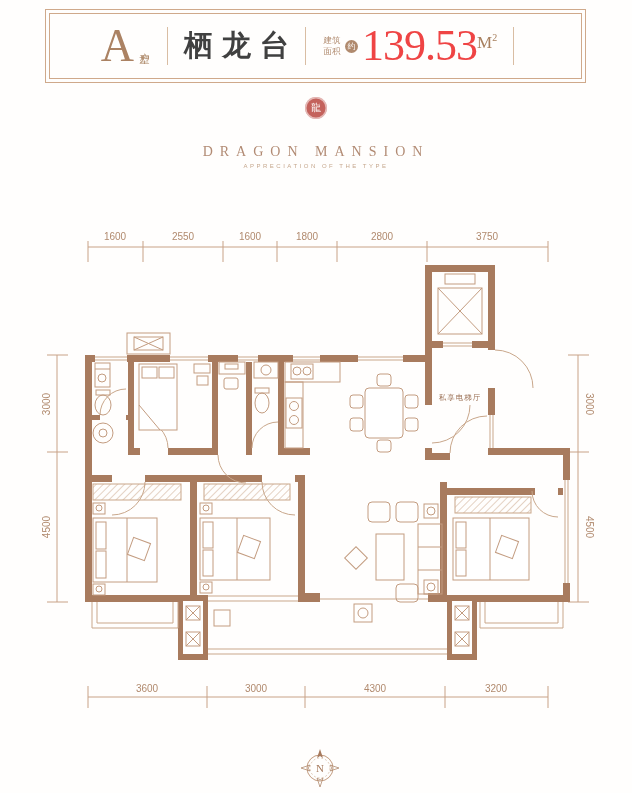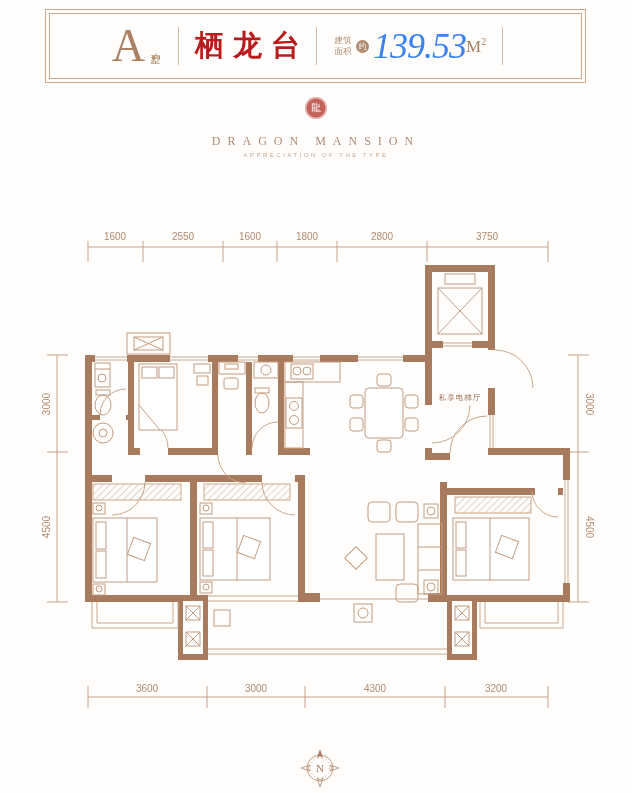--- a/index.html
+++ b/index.html
@@ -9,38 +9,38 @@
   .header-frame{position:absolute;left:45px;top:9px;width:541px;height:74px;
     border:1px solid #cfa98b;padding:3px;box-sizing:border-box;background:#fffefd;}
   .header-inner{width:100%;height:100%;border:1px solid #cfa98b;box-sizing:border-box;
     display:flex;align-items:center;justify-content:center;gap:0;color:#a8805f;}
   .hdiv{width:1px;height:38px;background:#d9bda3;margin:0 16px;}
   .unit{display:flex;align-items:center;}
   .unit-a{font-family:"Liberation Serif",serif;font-size:46px;line-height:1;color:#ab8263;}
   .unit-label{writing-mode:vertical-rl;text-orientation:upright;font-size:10px;
     letter-spacing:1px;margin-left:3px;color:#a8805f;}
   .proj{font-family:"Liberation Serif",serif;font-size:29px;letter-spacing:9px;
-    color:#b91c1c;font-weight:600;margin-right:-9px;}
+    color:#404040;font-weight:600;margin-right:-9px;}
   .area{display:flex;align-items:center;}
   .area-label{width:20px;font-size:8.5px;line-height:1.25;color:#b08a6e;text-align:center;}
   .area-approx{width:13px;height:13px;border-radius:50%;background:#b08a6e;color:#fffefd;
     font-size:8px;line-height:13px;text-align:center;margin:0 4px 0 3px;}
-  .area-value{font-family:"Liberation Serif",serif;font-size:36px;line-height:1;
-    color:#3b82f6;letter-spacing:-1px;font-style:italic;}
+  .area-value{font-family:"Liberation Serif",serif;font-size:44px;line-height:1;
+    color:#ef4444;letter-spacing:-1px;}
   .area-unit{font-family:"Liberation Serif",serif;font-size:17px;color:#a8805f;
     align-self:flex-start;margin-top:8px;}
   .area-unit sup{font-size:10px;}
   .layout{font-size:15px;letter-spacing:1px;color:#a8805f;white-space:nowrap;}
   .layout .sep{color:#cdb098;font-size:12px;margin:0 3px;}
   
   .logo{position:absolute;left:0;top:97px;width:632px;text-align:center;}
   .seal{width:22px;height:22px;border-radius:50%;background:#c4625c;color:#fffefd;
     font-size:10px;line-height:22px;text-align:center;margin:0 auto;
     box-shadow:inset 0 0 0 1.5px rgba(255,255,255,.55);}
-  .logo-name{margin-top:15px;font-family:"Liberation Serif",serif;font-size:12px;
+  .logo-name{margin-top:25px;font-family:"Liberation Serif",serif;font-size:14px;
     letter-spacing:7px;color:#b28b74;}
   .logo-tag{margin-top:3px;font-size:6px;letter-spacing:2.5px;color:#c6a78e;}
   
   .plan-svg{position:absolute;left:0;top:0;}
   .w{fill:#a87b5e;}
   .tl{stroke:#c9a78b;stroke-width:1;fill:none;}
   .f{stroke:#c39c80;stroke-width:1;fill:#ffffff;}
   .fn{stroke:#c39c80;stroke-width:1;fill:none;}
   .dim{stroke:#c8a287;stroke-width:1;}
   .dimt{fill:#b18a6e;font-size:10px;font-family:"Liberation Sans",sans-serif;}

